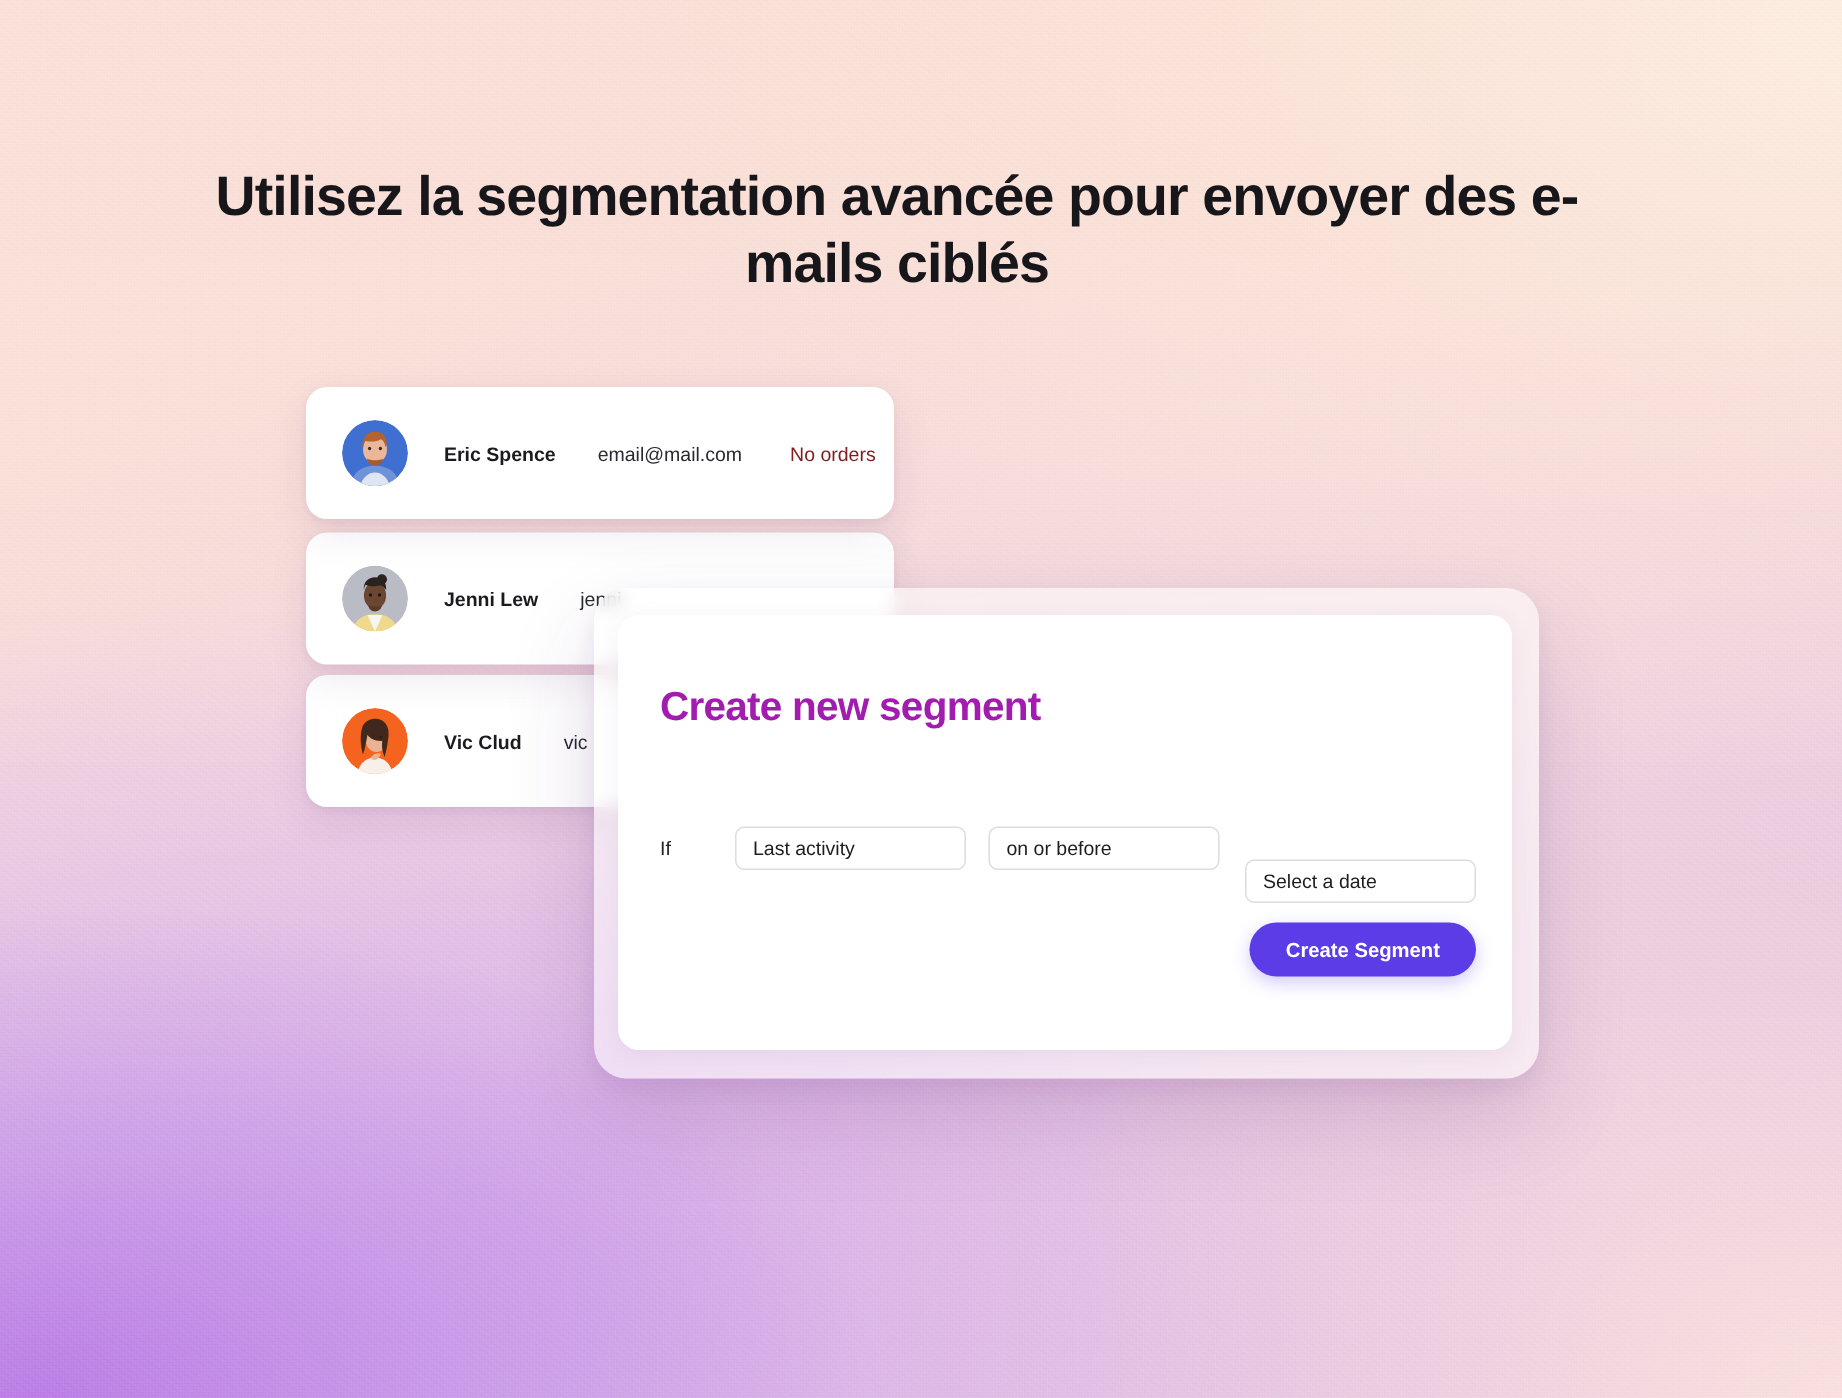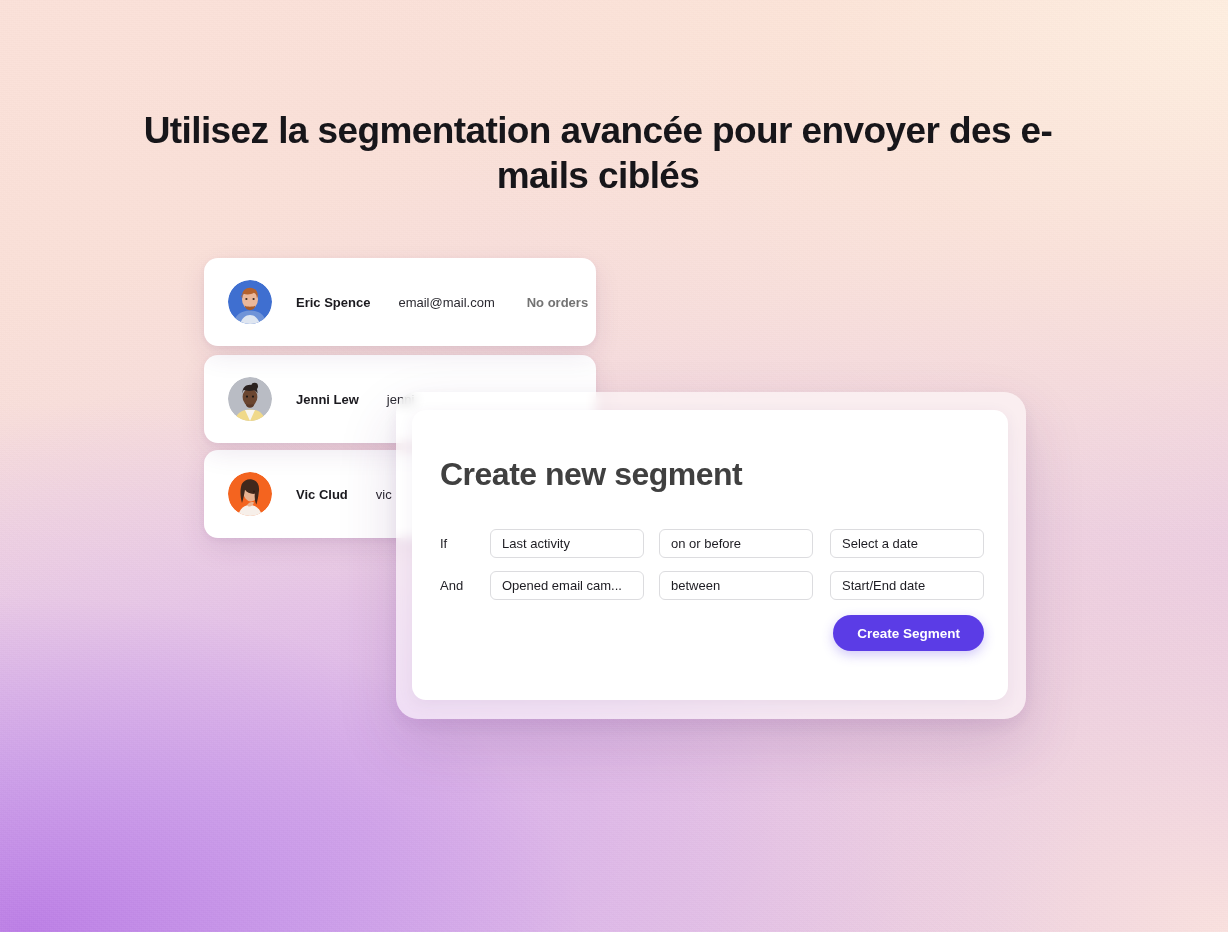--- a/index.html
+++ b/index.html
@@ -95,22 +95,22 @@
   }
   .contact-email {
     font-size: 13px;
     font-weight: 400;
     color: #2a2930;
     margin-left: 28px;
     white-space: nowrap;
   }
   .contact-meta {
     font-size: 13px;
-    font-weight: 700;
-    color: #737373;
+    font-weight: 400;
+    color: #7f1d1d;
     margin-left: 32px;
     white-space: nowrap;
   }
 
   
   .modal-outer {
     position: absolute;
     left: 396px;
     top: 392px;
     width: 630px;
@@ -130,24 +130,24 @@
     bottom: 19px;
     background: #ffffff;
     border-radius: 14px;
     box-shadow: 0 4px 16px rgba(86, 40, 110, 0.07);
   }
 
   .modal-title {
     position: absolute;
     left: 28px;
     top: 46px;
-    font-size: 32px;
+    font-size: 27px;
     font-weight: 700;
     letter-spacing: -0.5px;
-    color: #404040;
+    color: #a21caf;
   }
 
   .form {
     position: absolute;
     left: 28px;
     top: 119px;
     right: 24px;
   }
   .form-row {
     display: flex;
@@ -168,21 +168,21 @@
     display: flex;
     align-items: center;
     padding: 12px 11px;
     font-size: 13px;
     color: #1d1c22;
     white-space: nowrap;
     overflow: hidden;
   }
   .field.w-a { width: 154px; flex: 0 0 154px; }
   .field.w-b { width: 154px; flex: 0 0 154px; margin-left: 15px; }
-  .field.w-c { width: 154px; flex: 0 0 154px; margin-left: 17px; }
+  .field.w-c { width: 154px; flex: 0 0 154px; margin-left: 17px; margin-top: 44px; }
 
   .modal-actions {
     position: absolute;
     right: 24px;
     bottom: 49px;
   }
   .create-btn {
     display: inline-flex;
     align-items: center;
     justify-content: center;
@@ -267,26 +267,20 @@
 
       <div class="form">
 
         <div class="form-row">
           <div class="row-label">If</div>
           <div class="field w-a">Last activity</div>
           <div class="field w-b">on or before</div>
           <div class="field w-c">Select a date</div>
         </div>
 
-        <div class="form-row">
-          <div class="row-label">And</div>
-          <div class="field w-a">Opened email cam...</div>
-          <div class="field w-b">between</div>
-          <div class="field w-c">Start/End date</div>
-        </div>
 
       </div>
 
       <div class="modal-actions">
         <button class="create-btn">Create Segment</button>
       </div>
 
     </div>
   </div>
 

